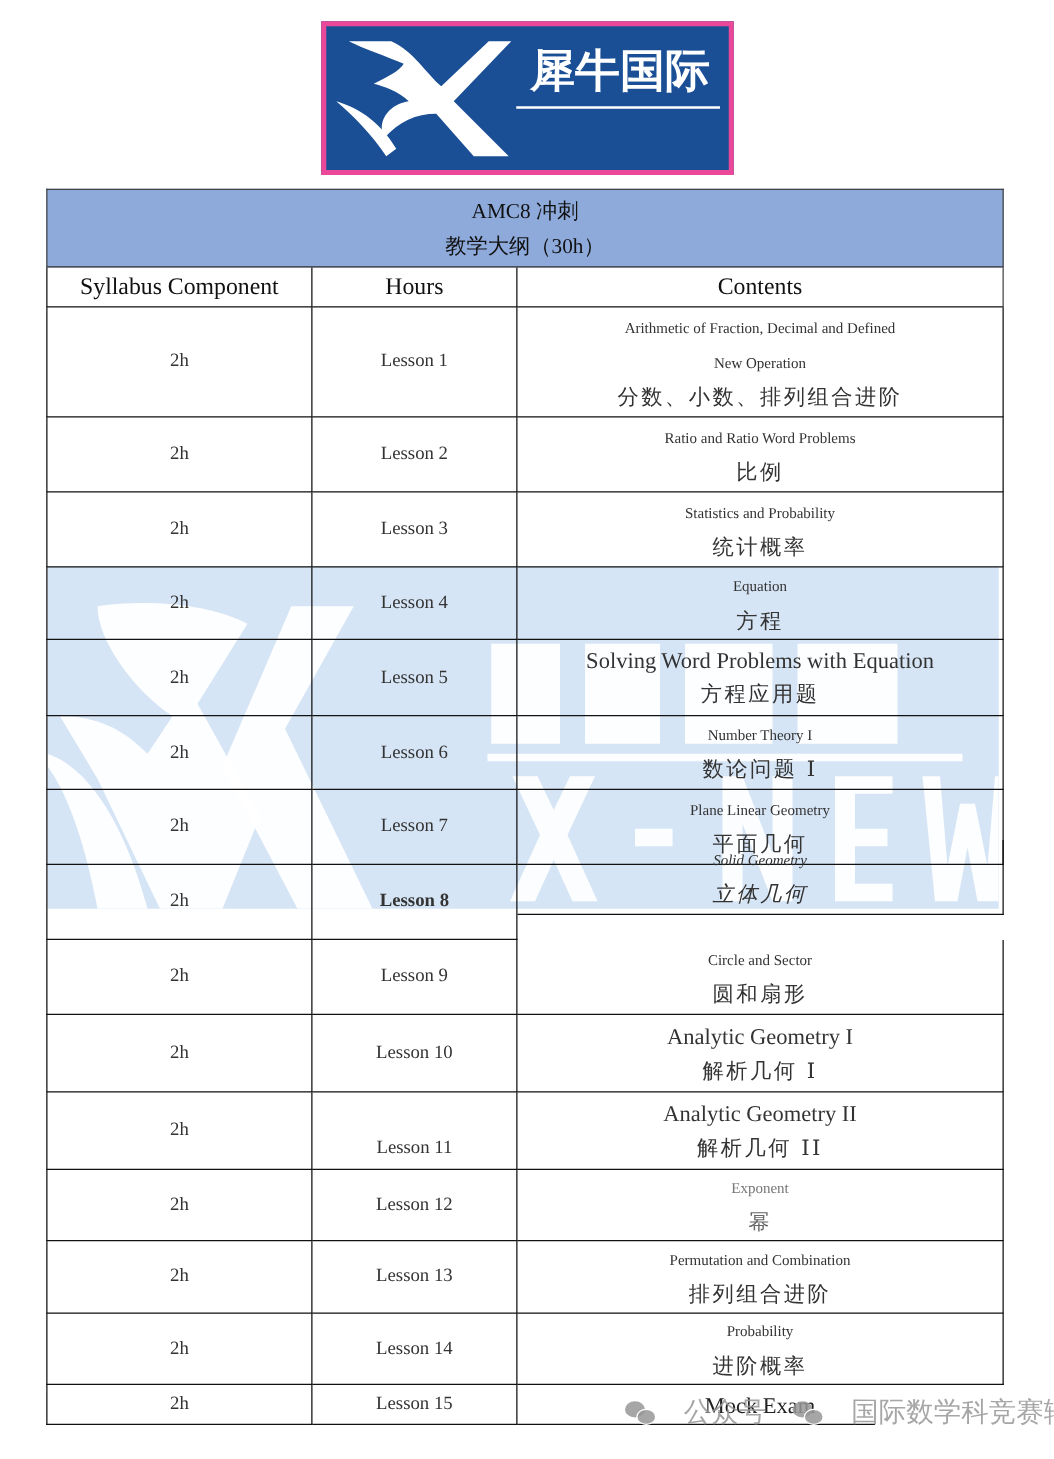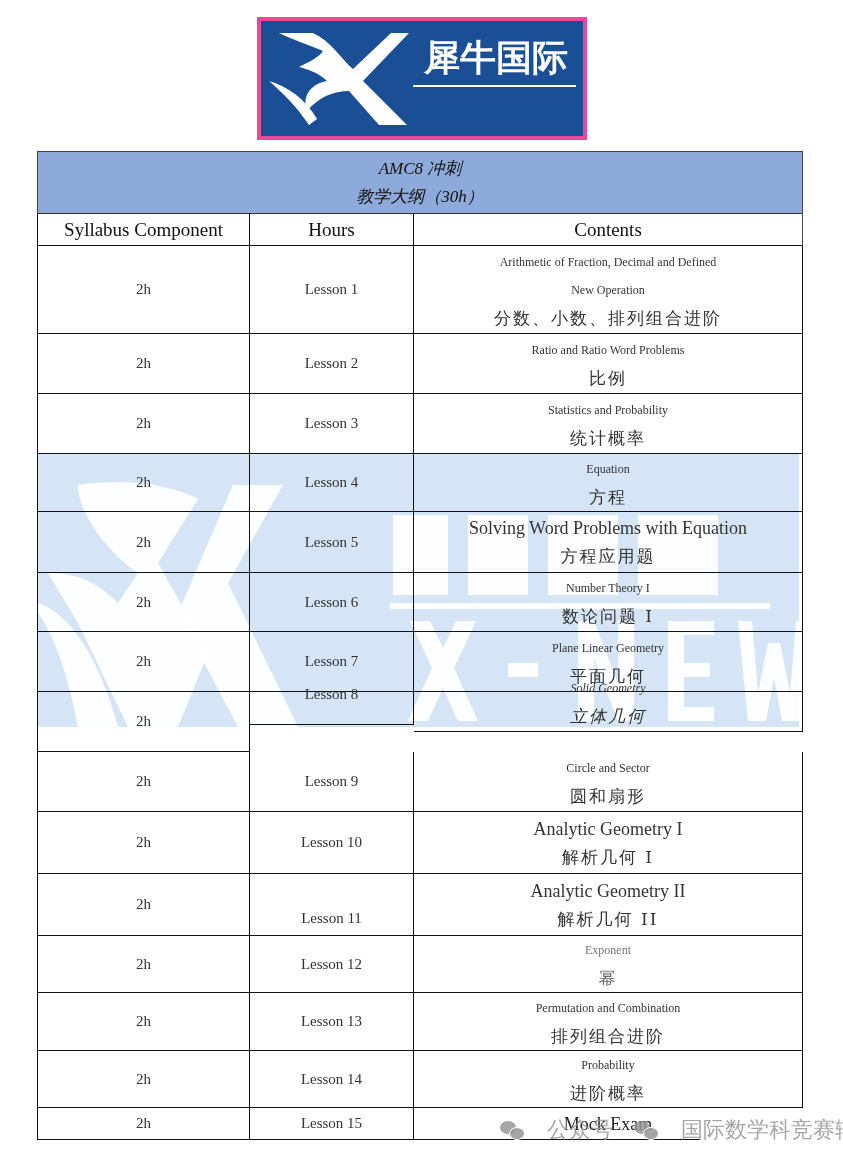--- a/index.html
+++ b/index.html
@@ -36,21 +36,21 @@
       position: absolute; box-sizing: border-box;
       border-right: 1px solid #111; border-bottom: 1.5px solid #111;
       display: flex; flex-direction: column; align-items: center; justify-content: center;
       text-align: center; font-size: 15px; color: #333;
     }
     .cell.first { border-left: 1.5px solid #111; }
     .title-band {
       position: absolute; left: 0; top: 0; width: 766px; height: 63px; box-sizing: border-box;
       background: #8eaadb; border: 1.5px solid #444; border-bottom: 1.5px solid #333;
       display: flex; flex-direction: column; align-items: center; justify-content: center;
-      font-size: 17px; color: #111; line-height: 28px; font-style: italic;
+      font-size: 17px; color: #111; line-height: 28px;
     }
     .col-head { background: #b4c6e7; font-size: 19px; color: #111; }
     .en-line { font-size: 12px; line-height: 28px; color: #333; white-space: nowrap; }
     .en-line.grey { color: #777; }
     .cn-line { font-family: "DejaVu Serif", serif; font-size: 17px; line-height: 28px; color: #333; letter-spacing: 2px; }
     .cn-line.grey { color: #666; }
 
     
     .wm-band {
       position: absolute; left: 38px; top: 453px; width: 761px; height: 274px;
@@ -160,21 +160,21 @@
   </div>
 
   <div class="cell first" style="left:0; top:481px; width:213px; height:60px;">2h</div>
   <div class="cell" style="left:213px; top:481px; width:164px; height:60px;">Lesson 7</div>
   <div class="cell" style="left:377px; top:481px; width:389px; height:60px;">
     <div class="en-line">Plane Linear Geometry</div>
     <div class="cn-line">平面几何</div>
   </div>
 
   <div class="cell first" style="left:0; top:541px; width:213px; height:60px;">2h</div>
-  <div class="cell" style="left:213px; top:514px; width:164px; height:60px;">Lesson 8</div>
+  <div class="cell" style="left:213px; top:541px; width:164px; height:60px;font-weight:bold;">Lesson 8</div>
   <div class="cell" style="left:377px; top:521px; width:389px; height:60px;font-style:italic;">
     <div class="en-line">Solid Geometry</div>
     <div class="cn-line">立体几何</div>
   </div>
 
   <div class="cell first" style="left:0; top:601px; width:213px; height:60px;">2h</div>
   <div class="cell" style="left:213px; top:601px; width:164px; height:60px;">Lesson 9</div>
   <div class="cell" style="left:377px; top:601px; width:389px; height:60px;">
     <div class="en-line">Circle and Sector</div>
     <div class="cn-line">圆和扇形</div>

